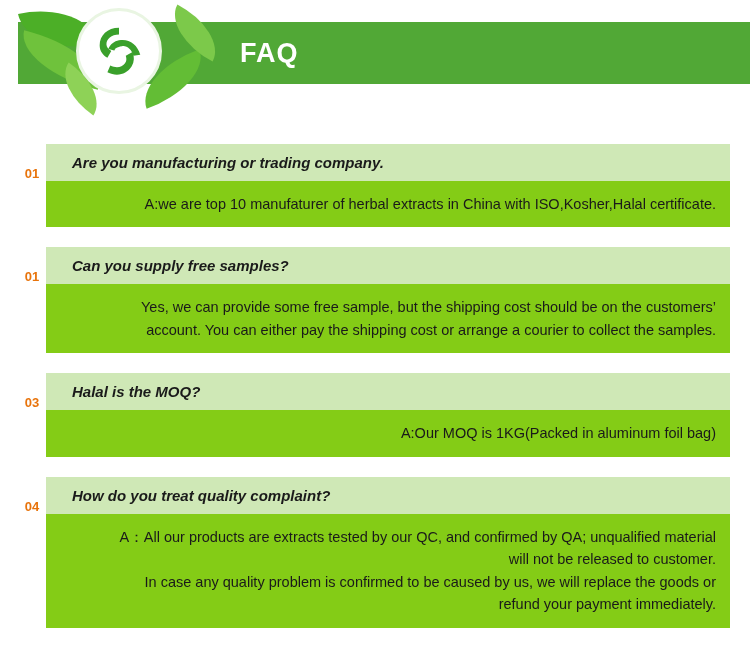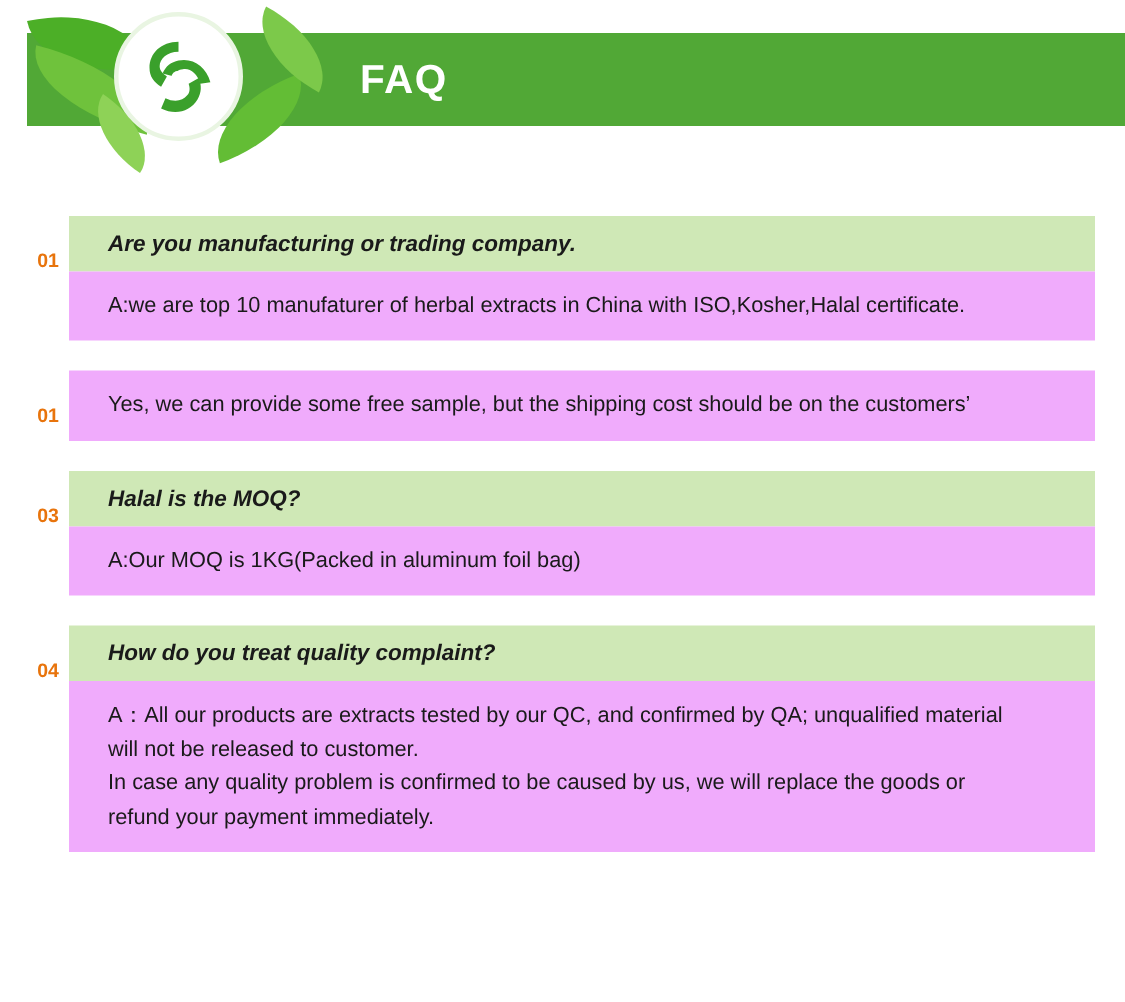--- a/index.html
+++ b/index.html
@@ -123,25 +123,26 @@
   }
   .question {
     background: #cfe8b6;
     padding: 10px 29px 10px 26px;
     font-size: 15px;
     font-style: italic;
     font-weight: bold;
     color: #1a1a1a;
   }
   .answer {
-    background: #f0abfc;
+    background: #84cc16;
     padding: 12px 14px 12px 26px;
     font-size: 14.5px;
     color: #1a1a1a;
     line-height: 1.55;
+    text-align: right;
   }
   .answer .line {
     display: block;
   }
 </style>
 </head>
 <body>
 
 <div class="header">
   <div class="header-bar"></div>
@@ -167,22 +168,24 @@
   <div class="faq-item">
     <div class="num-badge">01</div>
     <div class="question">Are you manufacturing or trading company.</div>
     <div class="answer">
       <span class="line">A:we are top 10 manufaturer of herbal extracts in China with ISO,Kosher,Halal certificate.</span>
     </div>
   </div>
 
   <div class="faq-item">
     <div class="num-badge">01</div>
+    <div class="question">Can you supply free samples?</div>
     <div class="answer">
       <span class="line">Yes, we can provide some free sample, but the shipping cost should be on the customers’</span>
+      <span class="line">account. You can either pay the shipping cost or arrange a courier to collect the samples.</span>
     </div>
   </div>
 
   <div class="faq-item">
     <div class="num-badge">03</div>
     <div class="question">Halal is the MOQ?</div>
     <div class="answer">
       <span class="line">A:Our MOQ is 1KG(Packed in aluminum foil bag)</span>
     </div>
   </div>

